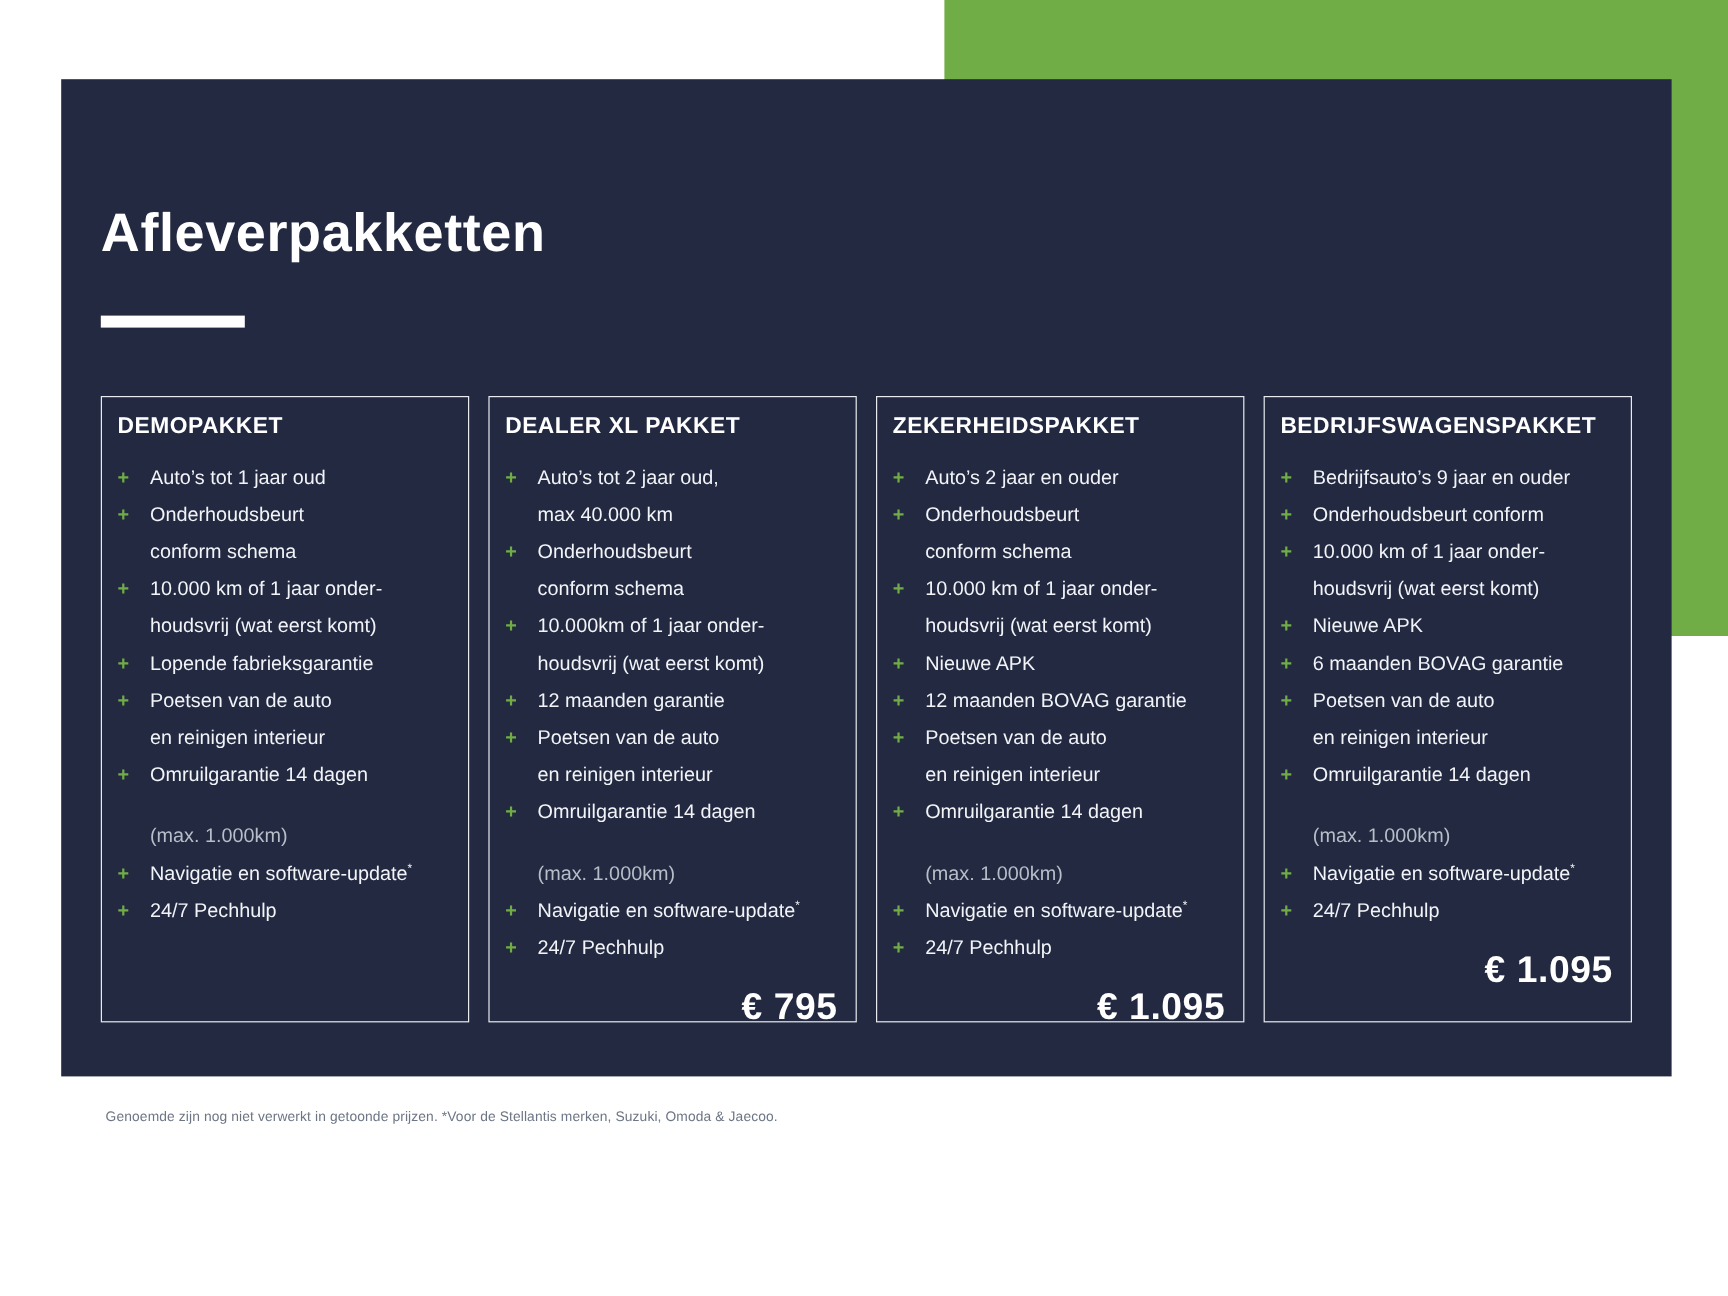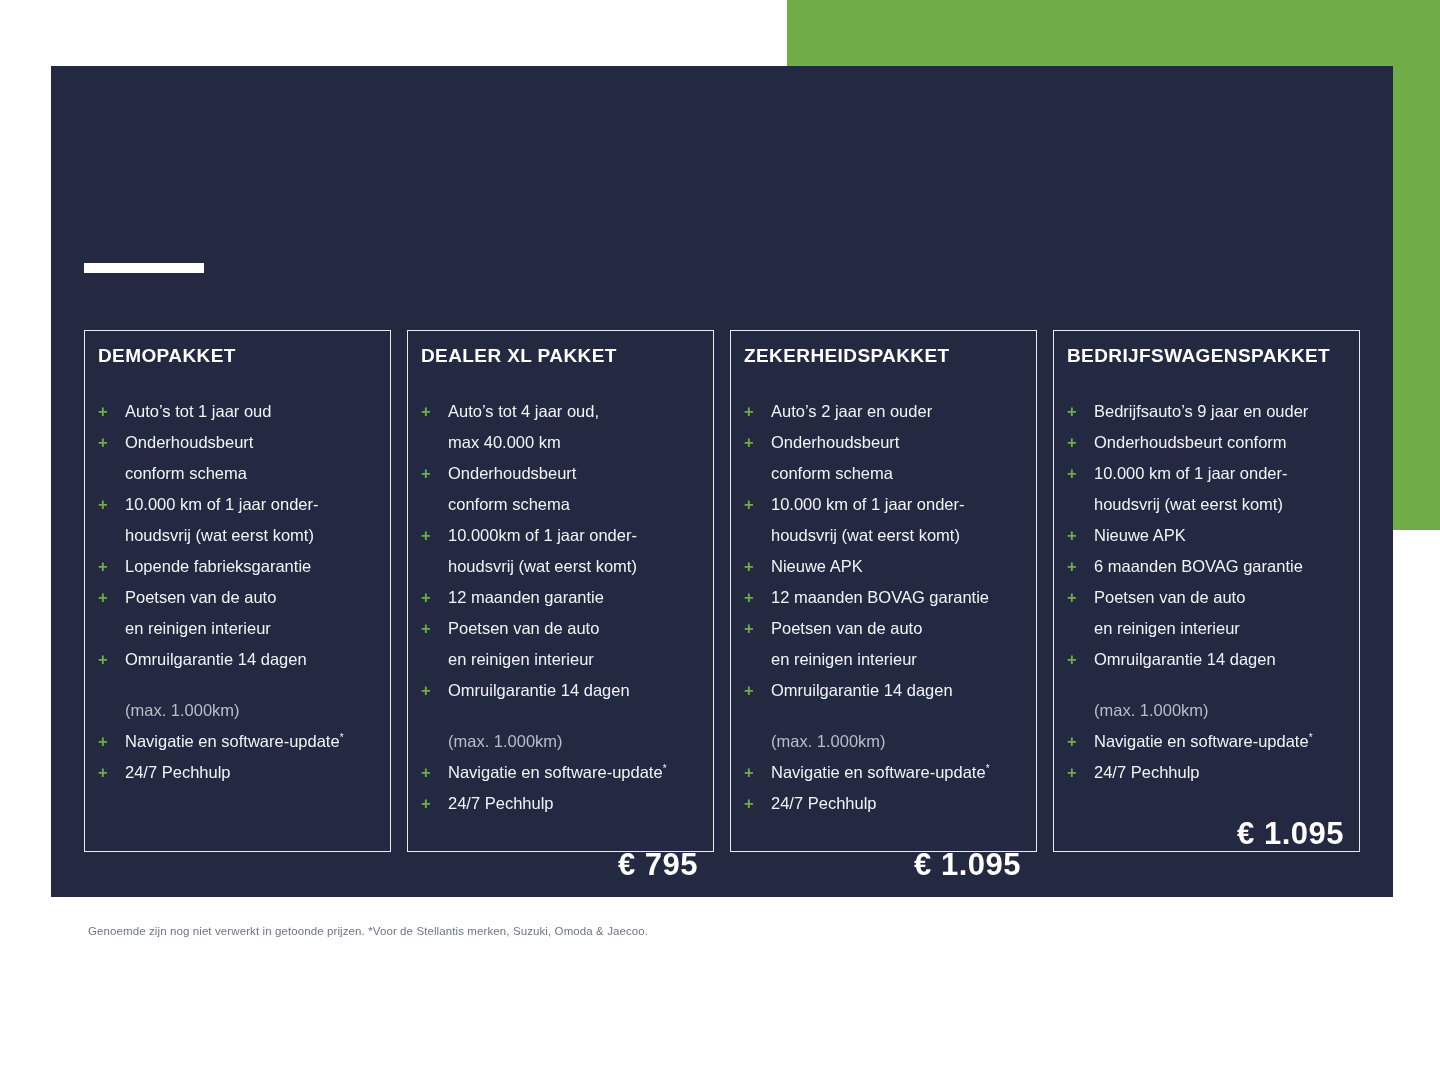--- a/index.html
+++ b/index.html
@@ -50,21 +50,20 @@
     display:flex;
     gap:16px;
   }
   .card{
     width:307px;
     height:522px;
     border:1.5px solid var(--border);
     padding:12px 14px 0 13px;
     display:flex;
     flex-direction:column;
-    gap:13px;
   }
   .card-title{
     font-size:19px;
     font-weight:700;
     color:#ffffff;
     letter-spacing:0.4px;
     margin:2px 0 16px 0;
     white-space:nowrap;
   }
   .feature-list{
@@ -109,20 +108,21 @@
     letter-spacing:0.1px;
     text-align:right;
   }
 </style>
 </head>
 <body>
 
 <div class="green-block"></div>
 
 <div class="panel">
+  <h1 class="panel-title">Afleverpakketten</h1>
   <div class="title-bar"></div>
   <div class="cards">
   <div class="card">
     <div class="card-title">DEMOPAKKET</div>
     <div class="feature-list">
           <div class="line"><span class="plus">+</span><span>Auto’s tot 1 jaar oud</span></div>
           <div class="line"><span class="plus">+</span><span>Onderhoudsbeurt</span></div>
           <div class="line cont"><span>conform schema</span></div>
           <div class="line"><span class="plus">+</span><span>10.000 km of 1 jaar onder-</span></div>
           <div class="line cont"><span>houdsvrij (wat eerst komt)</span></div>
@@ -132,21 +132,21 @@
           <div class="line"><span class="plus">+</span><span>Omruilgarantie 14 dagen</span></div>
           <div class="line cont muted"><span>(max. 1.000km)</span></div>
           <div class="line"><span class="plus">+</span><span>Navigatie en software-update</span><sup>*</sup></div>
           <div class="line"><span class="plus">+</span><span>24/7 Pechhulp</span></div>
         </div>
   </div>
 
   <div class="card">
     <div class="card-title">DEALER XL PAKKET</div>
     <div class="feature-list">
-          <div class="line"><span class="plus">+</span><span>Auto’s tot 4 jaar oud,</span></div>
+          <div class="line"><span class="plus">+</span><span>Auto’s tot 2 jaar oud,</span></div>
           <div class="line cont"><span>max 40.000 km</span></div>
           <div class="line"><span class="plus">+</span><span>Onderhoudsbeurt</span></div>
           <div class="line cont"><span>conform schema</span></div>
           <div class="line"><span class="plus">+</span><span>10.000km of 1 jaar onder-</span></div>
           <div class="line cont"><span>houdsvrij (wat eerst komt)</span></div>
           <div class="line"><span class="plus">+</span><span>12 maanden garantie</span></div>
           <div class="line"><span class="plus">+</span><span>Poetsen van de auto</span></div>
           <div class="line cont"><span>en reinigen interieur</span></div>
           <div class="line"><span class="plus">+</span><span>Omruilgarantie 14 dagen</span></div>
           <div class="line cont muted"><span>(max. 1.000km)</span></div>

